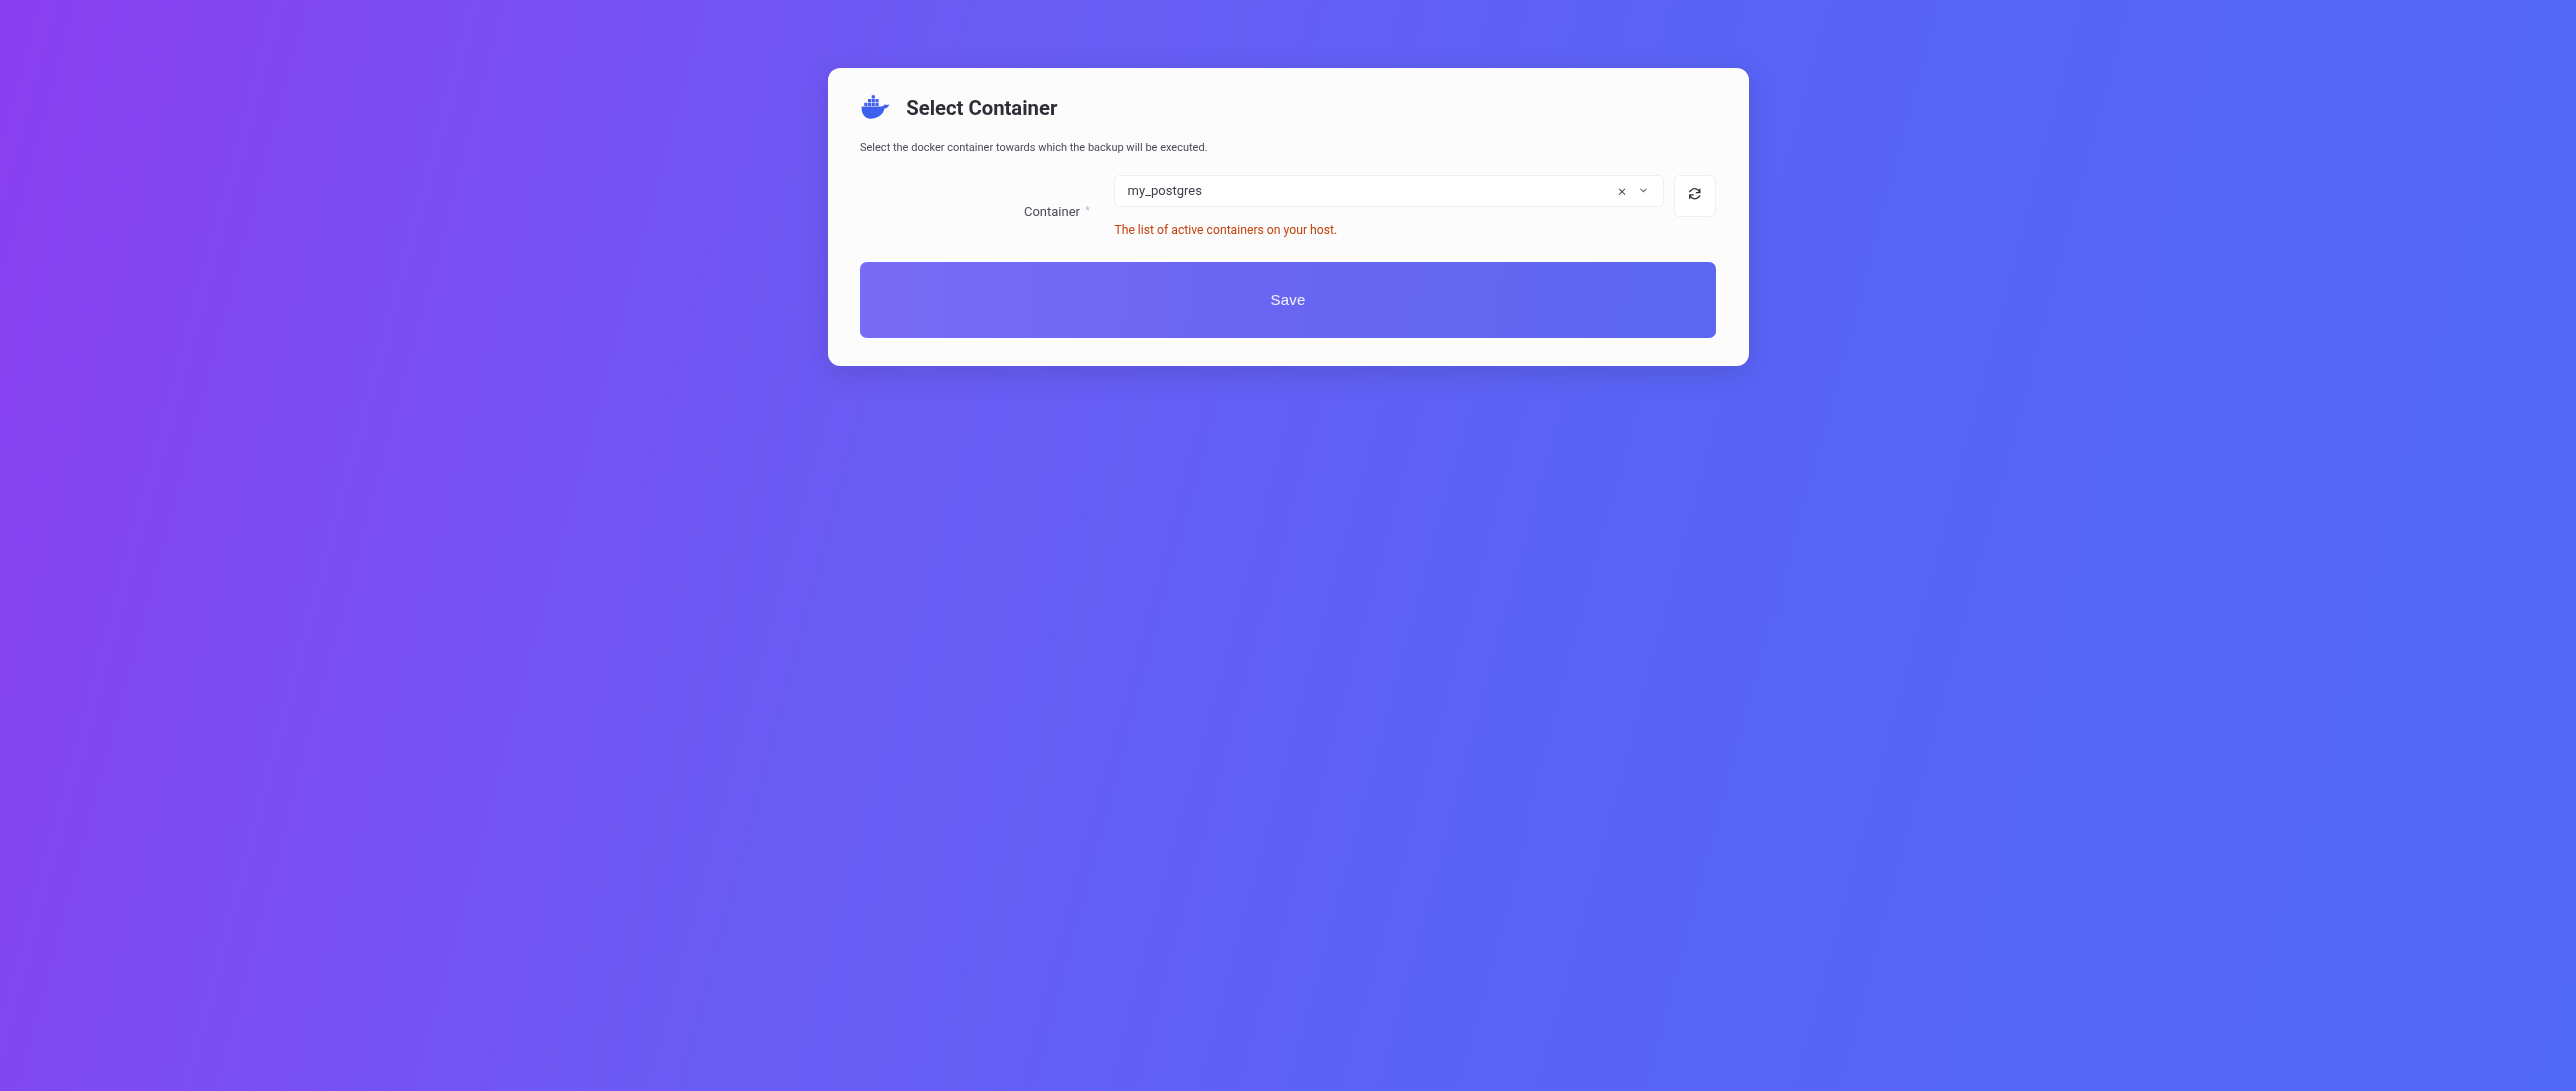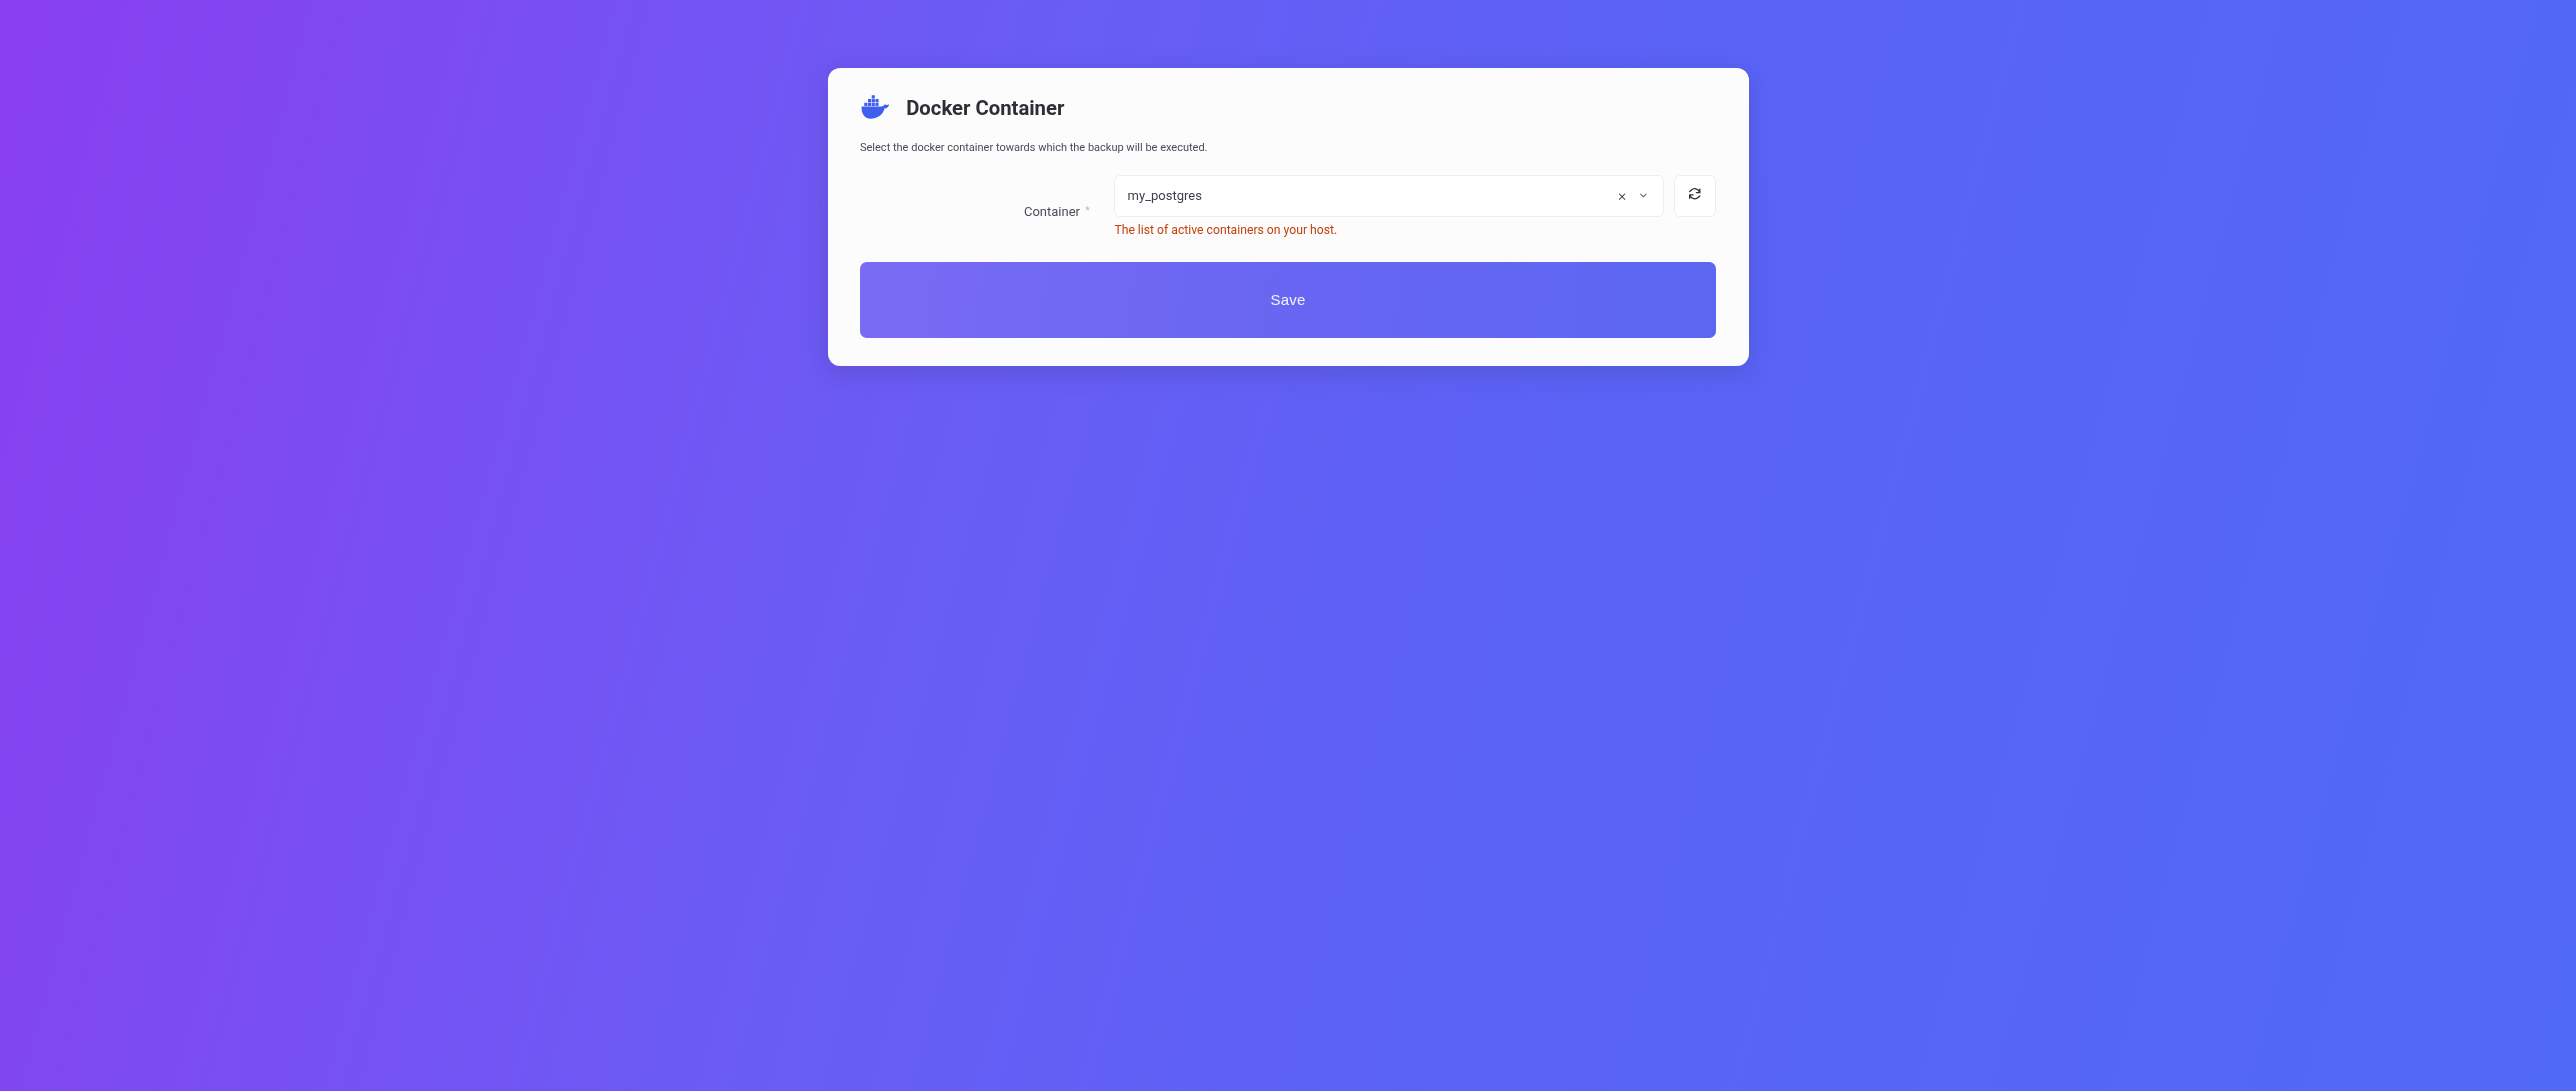--- a/index.html
+++ b/index.html
@@ -73,21 +73,21 @@
     .select-row {
       display: flex;
       align-items: stretch;
       gap: 10.2px;
     }
     .select-box {
       flex: 1 1 auto;
       background: #ffffff;
       border: 0.7px solid #eceef4;
       border-radius: 5.4px;
-      height: 42px;
+      height: 32px;
       display: flex;
       align-items: center;
       padding: 0 12.2px;
       cursor: pointer;
     }
     .select-value {
       flex: 1 1 auto;
       font-size: 13px;
       color: #3e3f4b;
       outline: none;
@@ -146,21 +146,21 @@
           <rect x="22" y="14" width="6" height="6" rx="0.5"></rect>
           <rect x="29" y="14" width="6" height="6" rx="0.5"></rect>
           <rect x="15" y="7" width="6" height="6" rx="0.5"></rect>
           <rect x="22" y="7" width="6" height="6" rx="0.5"></rect>
           <rect x="29" y="7" width="6" height="6" rx="0.5"></rect>
           <rect x="22" y="0" width="6" height="6" rx="0.5"></rect>
           <path d="M 3 21 L 40 21 C 42 21 45 20 47 17 C 49 19 52 19 55 17 C 54 23 50 25 46 25 C 44 37 32 44 20 44 C 8 44 2 33 3 21 Z"></path>
         </g>
       </svg>
     </span>
-    <h1 class="card-title">Docker Container</h1>
+    <h1 class="card-title">Select Container</h1>
   </div>
 
   <p class="card-desc">Select the docker container towards which the backup will be executed.</p>
 
   <div class="form-row">
     <div class="form-label-wrap">
       <span class="form-label">Container</span>
       <span class="form-required">*</span>
     </div>
     <div class="form-control-wrap">

